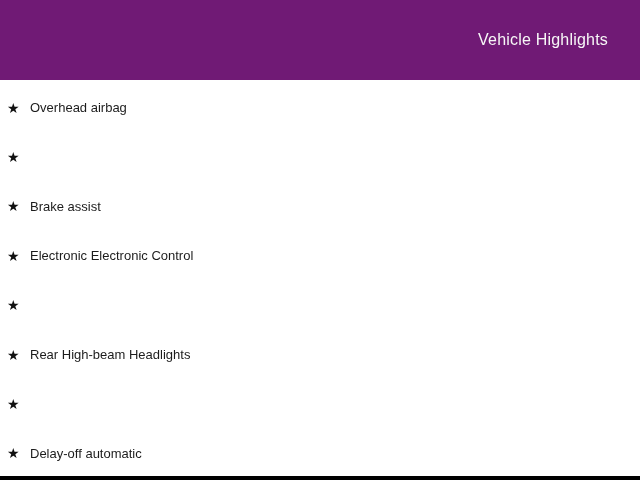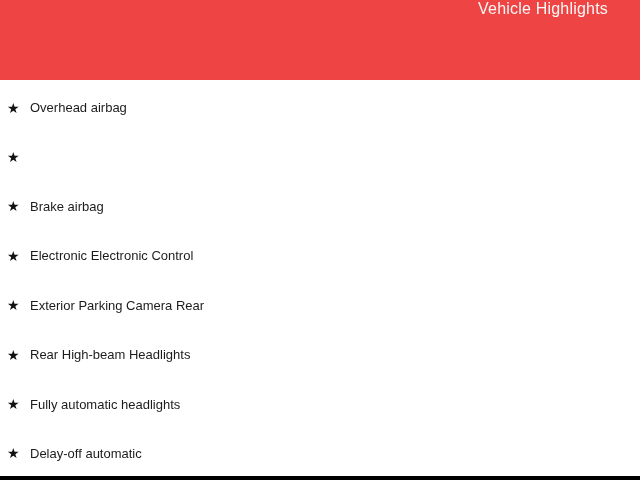--- a/index.html
+++ b/index.html
@@ -8,22 +8,23 @@
     width: 640px;
     height: 480px;
     position: relative;
     overflow: hidden;
     background: #ffffff;
     font-family: "Liberation Sans", sans-serif;
   }
   .header {
     height: 80px;
     width: 100%;
-    background: #ef4444;
+    background: #701a75;
     display: flex;
+    align-items: center;
     justify-content: flex-end;
     padding-right: 32px;
   }
   .header-title {
     color: #f7f7f7;
     font-size: 16px;
     font-weight: 400;
     letter-spacing: 0.2px;
     white-space: nowrap;
   }
@@ -73,41 +74,39 @@
       <span class="star">★</span>
       <span class="item-label">Overhead airbag</span>
     </li>
 
     <li>
       <span class="star">★</span>
     </li>
 
     <li>
       <span class="star">★</span>
-      <span class="item-label">Brake airbag</span>
+      <span class="item-label">Brake assist</span>
     </li>
 
     <li>
       <span class="star">★</span>
       <span class="item-label">Electronic Electronic Control</span>
     </li>
 
     <li>
       <span class="star">★</span>
-      <span class="item-label">Exterior Parking Camera Rear</span>
     </li>
 
     <li>
       <span class="star">★</span>
       <span class="item-label">Rear High-beam Headlights</span>
     </li>
 
     <li>
       <span class="star">★</span>
-      <span class="item-label">Fully automatic headlights</span>
     </li>
 
     <li>
       <span class="star">★</span>
       <span class="item-label">Delay-off automatic</span>
     </li>
   </ul>
 
 <div class="footer-bar"></div>
 

